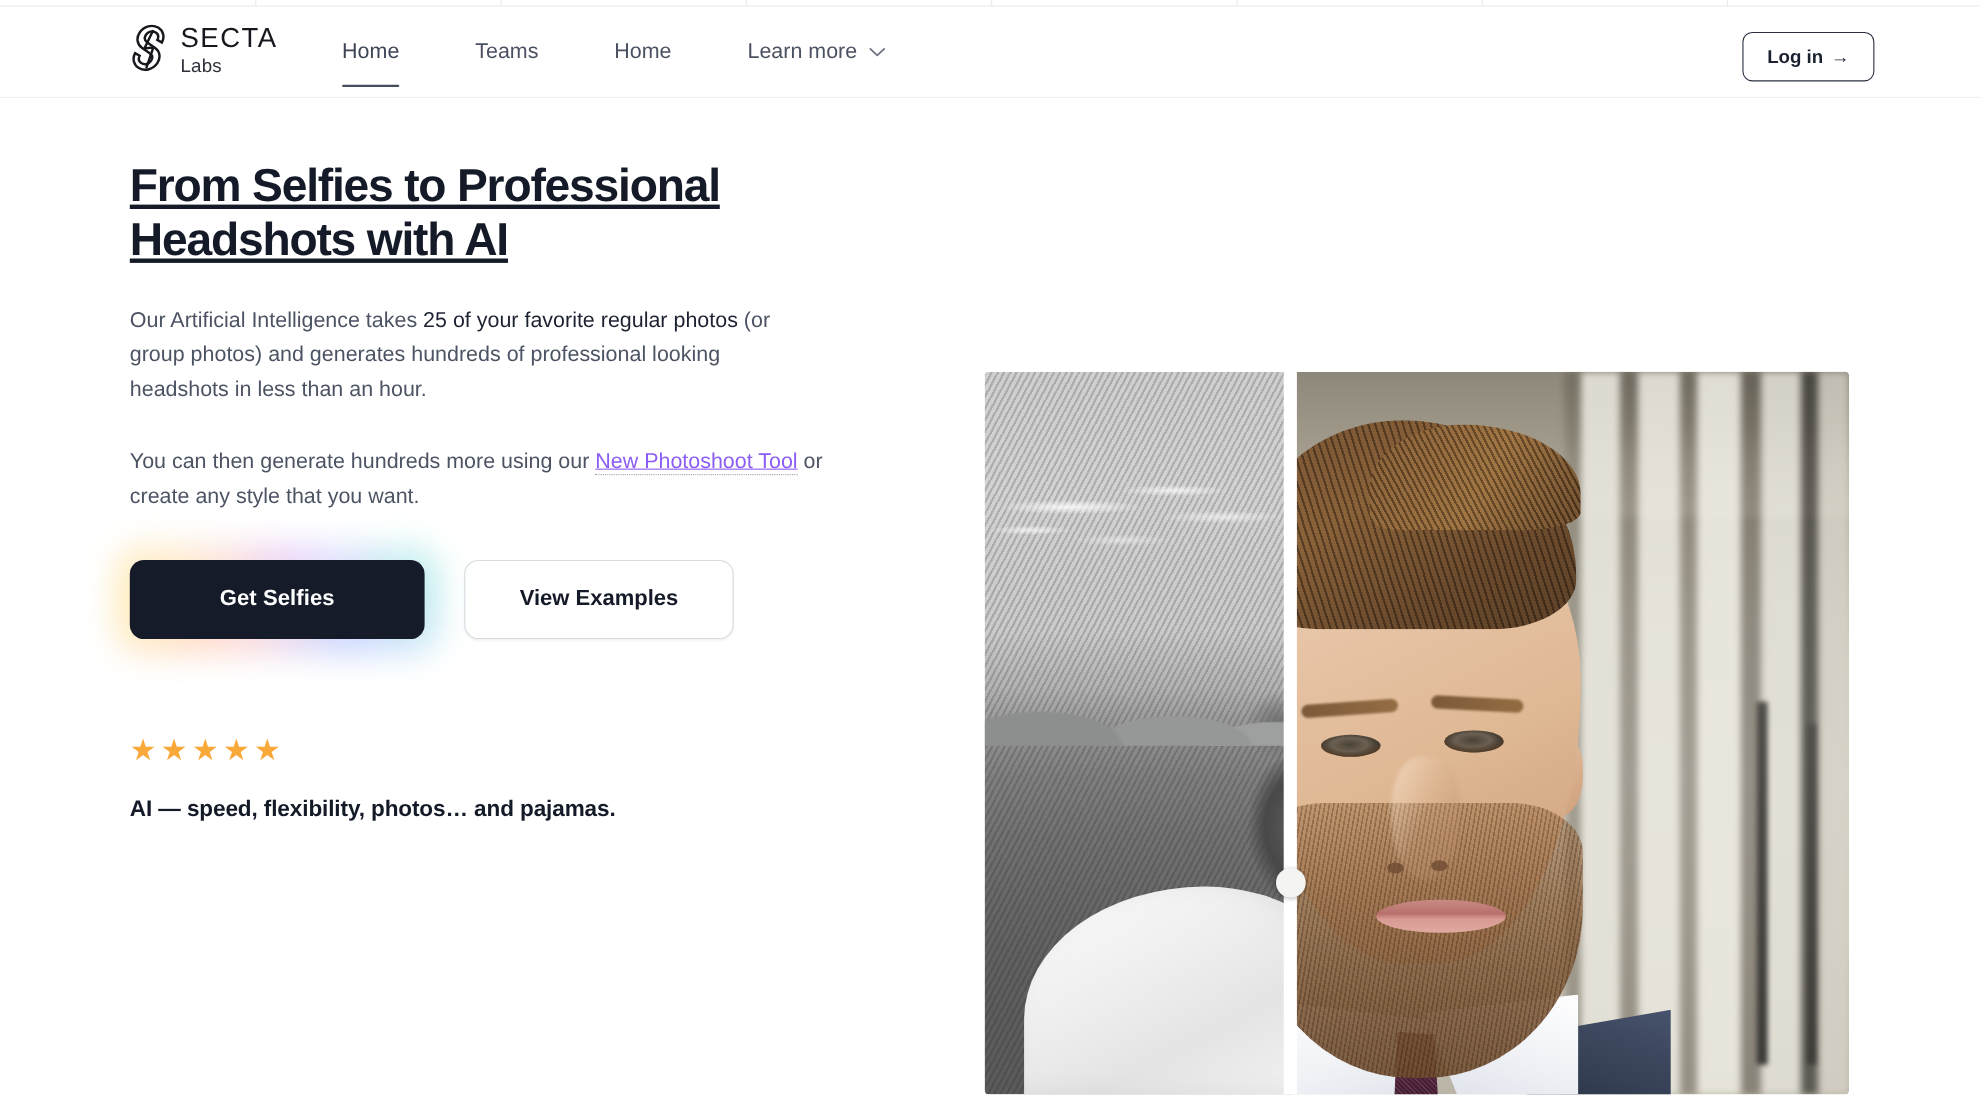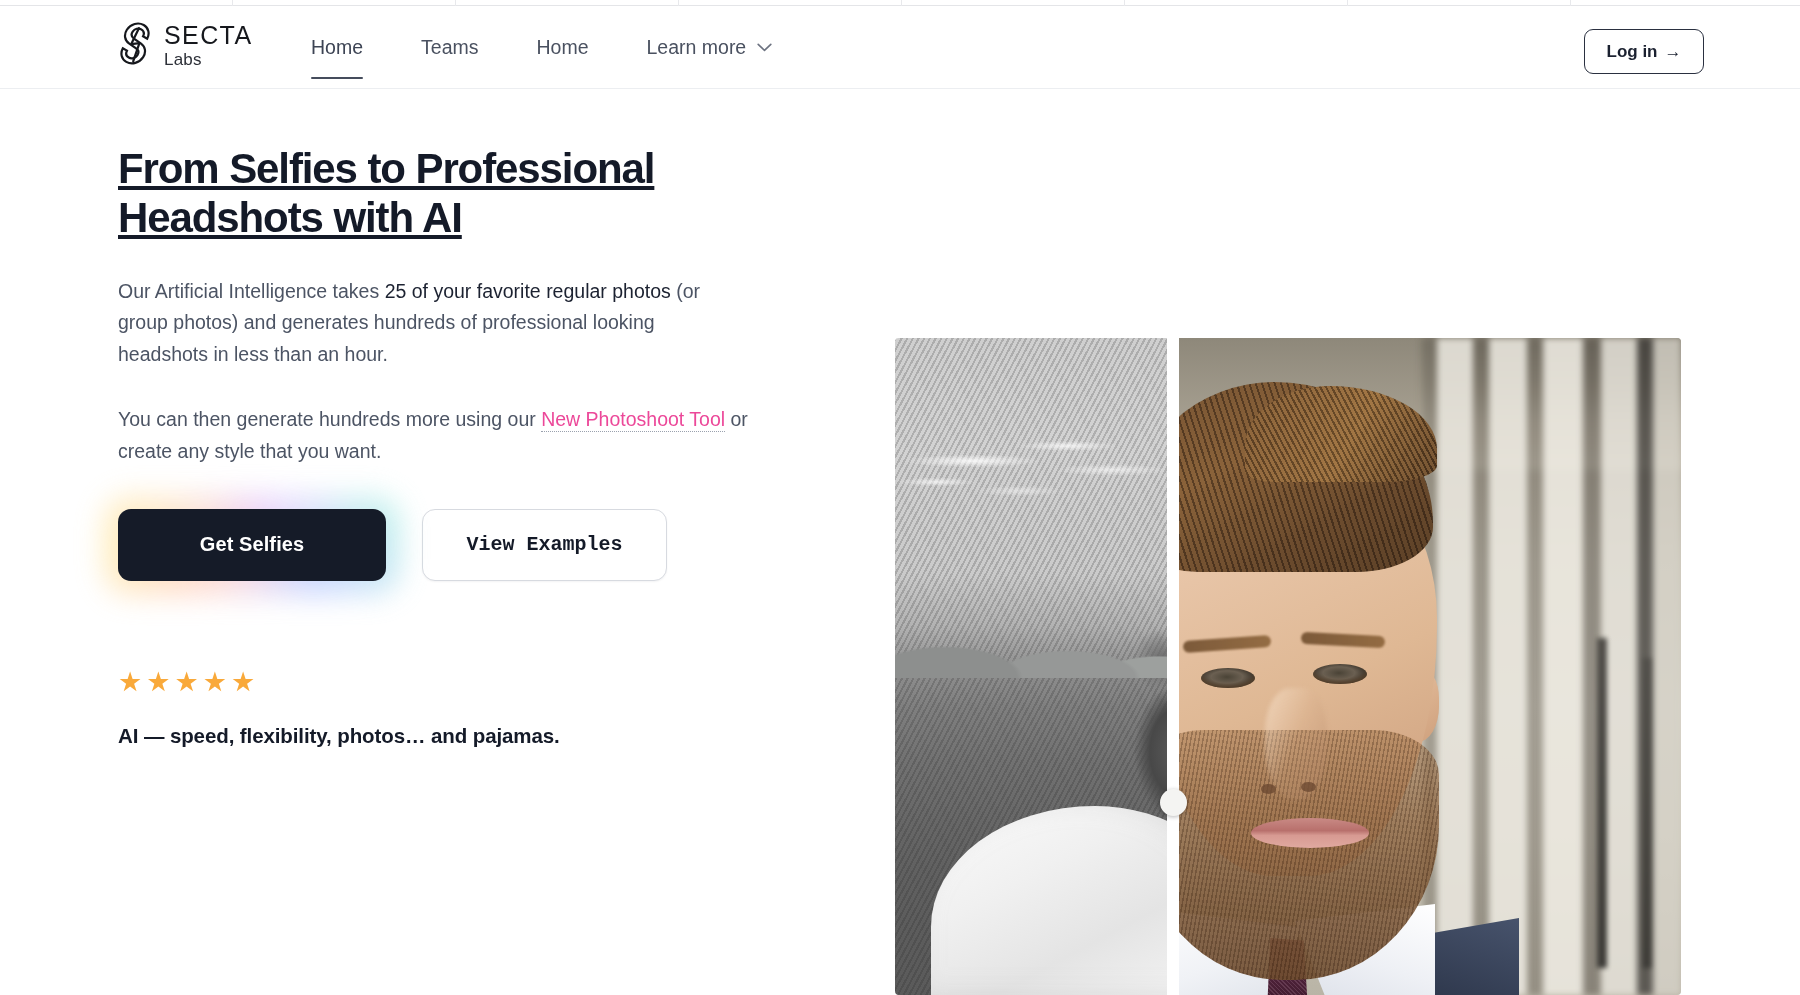--- a/index.html
+++ b/index.html
@@ -40,21 +40,21 @@
     font-size:25px; font-weight:500; letter-spacing:1.4px;
     color:#16181d; font-family:"Liberation Sans", sans-serif;
   }
   .logo-labs {
     font-size:17px; font-weight:400; color:#2d3038; margin-top:3px;
     letter-spacing:0.2px;
   }
 
   .nav {
     position:absolute; left:283px; top:0; height:83px;
-    display:flex; align-items:center; gap:2px;
+    display:flex; align-items:center; gap:13px;
   }
   .nav-item {
     position:relative; height:83px;
     display:flex; align-items:center;
     padding:0 28px;
     font-size:19.5px; color:#4a5160; font-weight:400;
     cursor:pointer; white-space:nowrap;
   }
   .nav-item.active { color:#3d4454; }
   .nav-item.active::after {
@@ -90,21 +90,21 @@
 
   .para {
     margin-top:0; font-size:19.5px; line-height:1.63;
     color:#4c5464; width:620px;
   }
   .para.p1 { margin-top:33px; }
   .para.p2 { margin-top:33px; width:680px; }
   .para b { color:#1c2231; font-weight:400; }
   .para .dotted {
     border-bottom:1.5px dotted #9aa1ae; padding-bottom:1px;
-    cursor:pointer; color:#ec4899;
+    cursor:pointer; color:#8b5cf6;text-decoration:underline;
   }
 
   
   .btn-row { margin-top:41px; display:flex; align-items:center; gap:36px; }
   .cta-wrap { position:relative; }
   .cta-glow {
     position:absolute; left:-14px; top:-14px; right:-14px; bottom:-14px;
     border-radius:26px; filter:blur(14px); opacity:0.78;
     background:
       radial-gradient(circle at 4% 50%,  #ffe9a8 0%, rgba(255,233,168,0) 52%),
@@ -124,21 +124,21 @@
     font-family:"Liberation Sans", sans-serif;
   }
   .btn-secondary {
     width:245px; height:72px; border-radius:13px;
     background:#ffffff; color:#141a28;
     border:1.6px solid #d7dae0;
     font-size:20px; font-weight:700;
     display:flex; align-items:center; justify-content:center;
     cursor:pointer;
     box-shadow:0 1px 2px rgba(20,26,40,0.05);
-    font-family:Liberation Mono, monospace;
+    font-family:Liberation Sans, sans-serif;
   }
 
   .stars { margin-top:88px; display:flex; gap:4px; }
   .stars span { font-size:27px; color:#f9a93a; line-height:1; }
 
   .tagline {
     margin-top:28px; font-size:20.5px; font-weight:700; color:#141a28;
     letter-spacing:-0.1px;
   }
 

